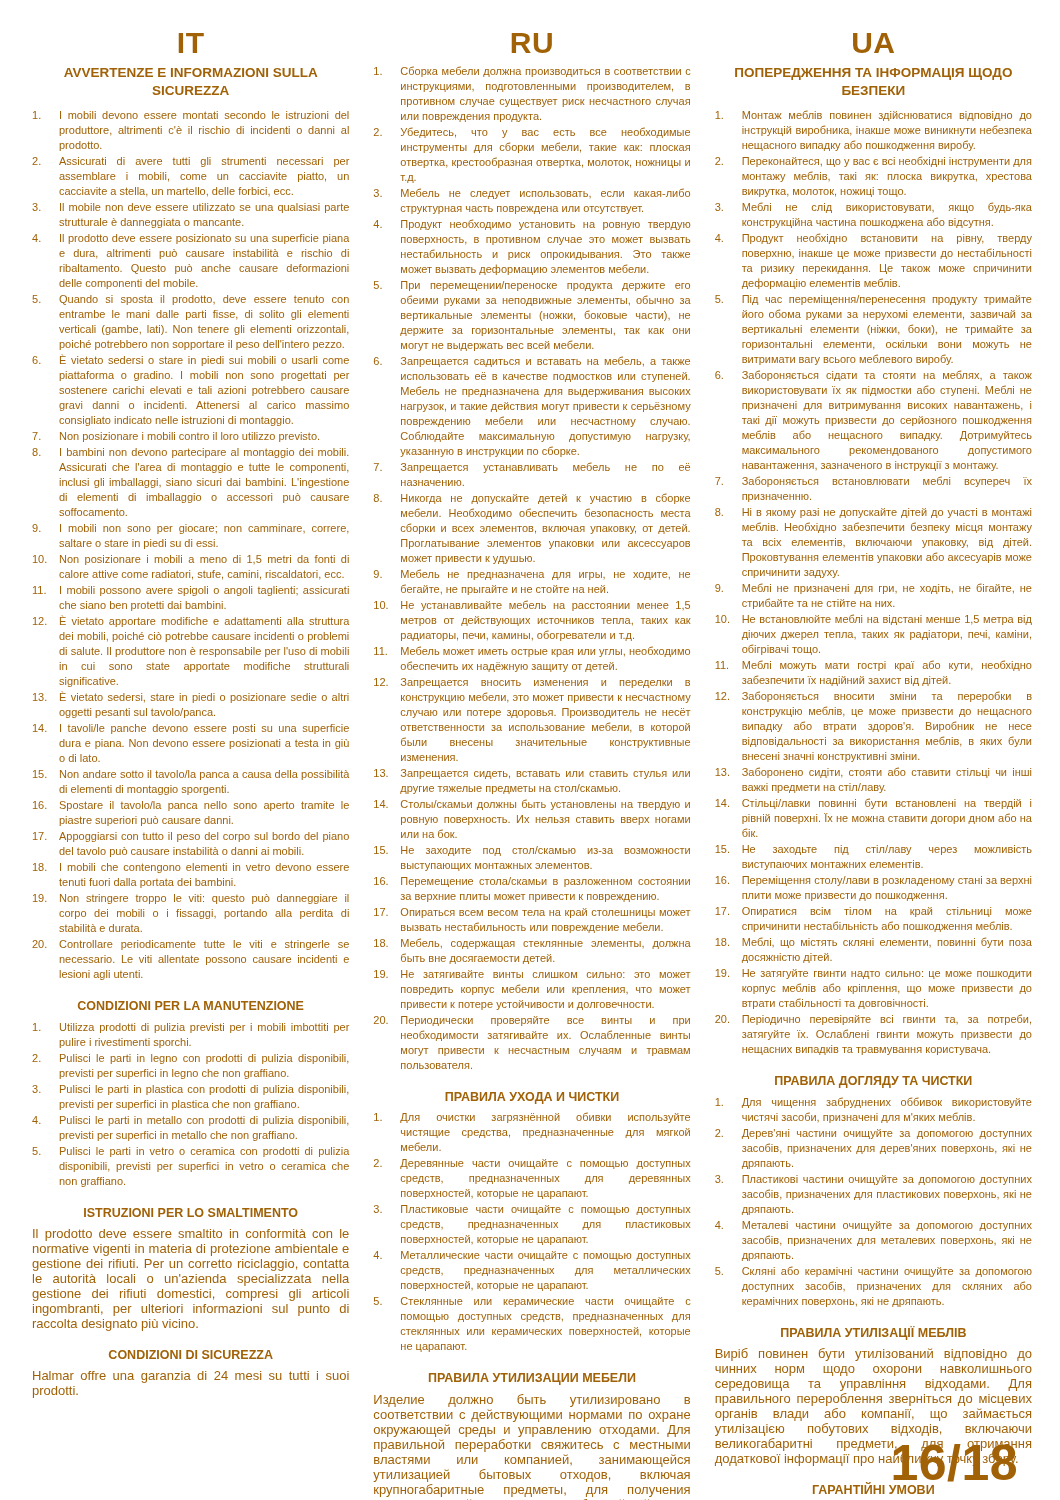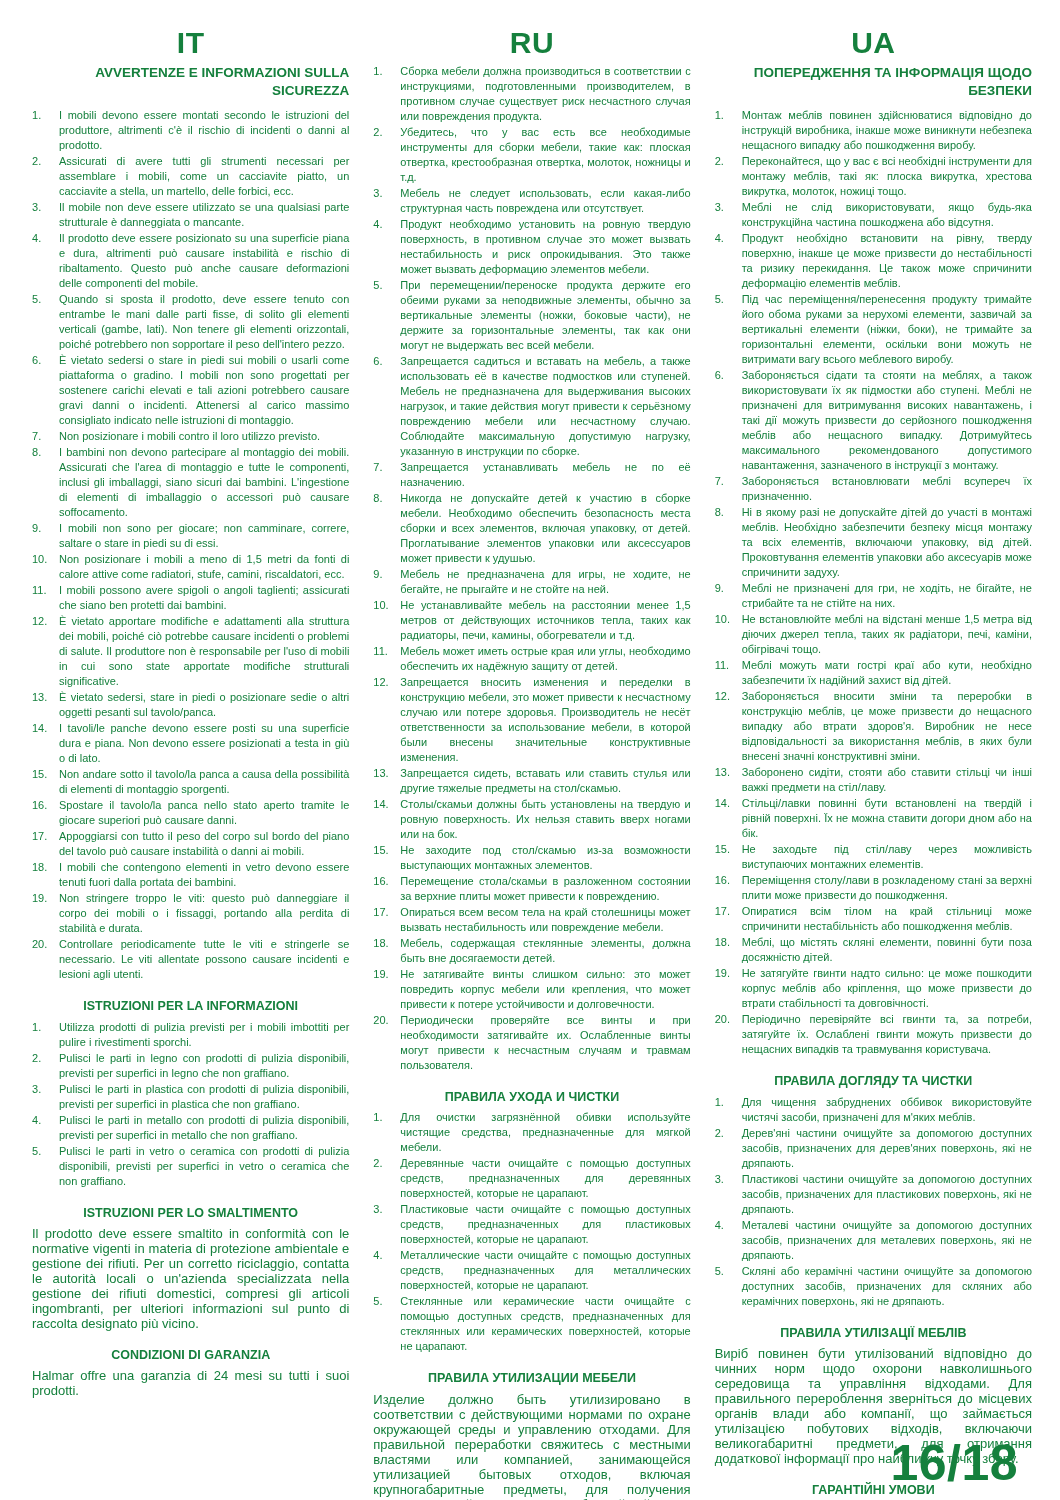--- a/index.html
+++ b/index.html
@@ -1,40 +1,40 @@
 <!DOCTYPE html>
 <html><head>
 <meta charset="utf-8">
 <style>
   html, body { margin: 0; padding: 0; background: #ffffff; }
   .page {
     position: relative;
     width: 1060px;
     height: 1500px;
     background: #ffffff;
-    color: #15803d;
+    color: #a16207;
     font-family: "Liberation Sans", sans-serif;
     overflow: hidden;
   }
   .columns {
     display: flex;
     gap: 24px;
     padding: 26px 28px 0 32px;
     box-sizing: border-box;
   }
   .col { flex: 1 1 0; min-width: 0; }
   .lang-heading {
     text-align: center;
     font-size: 30px;
     font-weight: 700;
     margin: 0 0 4px 0;
     letter-spacing: 0.5px;
   }
   .section-title-main {
-    text-align: right;
+    text-align: center;
     font-size: 13.5px;
     font-weight: 700;
     line-height: 1.35;
     margin: 0 0 8px 0;
   }
   .section-title {
     text-align: center;
     font-size: 12.5px;
     font-weight: 700;
     line-height: 1.3;
@@ -94,37 +94,37 @@
           <li>È vietato sedersi o stare in piedi sui mobili o usarli come piattaforma o gradino. I mobili non sono progettati per sostenere carichi elevati e tali azioni potrebbero causare gravi danni o incidenti. Attenersi al carico massimo consigliato indicato nelle istruzioni di montaggio.</li>
           <li>Non posizionare i mobili contro il loro utilizzo previsto.</li>
           <li>I bambini non devono partecipare al montaggio dei mobili. Assicurati che l'area di montaggio e tutte le componenti, inclusi gli imballaggi, siano sicuri dai bambini. L'ingestione di elementi di imballaggio o accessori può causare soffocamento.</li>
           <li>I mobili non sono per giocare; non camminare, correre, saltare o stare in piedi su di essi.</li>
           <li>Non posizionare i mobili a meno di 1,5 metri da fonti di calore attive come radiatori, stufe, camini, riscaldatori, ecc.</li>
           <li>I mobili possono avere spigoli o angoli taglienti; assicurati che siano ben protetti dai bambini.</li>
           <li>È vietato apportare modifiche e adattamenti alla struttura dei mobili, poiché ciò potrebbe causare incidenti o problemi di salute. Il produttore non è responsabile per l'uso di mobili in cui sono state apportate modifiche strutturali significative.</li>
           <li>È vietato sedersi, stare in piedi o posizionare sedie o altri oggetti pesanti sul tavolo/panca.</li>
           <li>I tavoli/le panche devono essere posti su una superficie dura e piana. Non devono essere posizionati a testa in giù o di lato.</li>
           <li>Non andare sotto il tavolo/la panca a causa della possibilità di elementi di montaggio sporgenti.</li>
-          <li>Spostare il tavolo/la panca nello stato aperto tramite le giocare superiori può causare danni.</li>
+          <li>Spostare il tavolo/la panca nello sono aperto tramite le piastre superiori può causare danni.</li>
           <li>Appoggiarsi con tutto il peso del corpo sul bordo del piano del tavolo può causare instabilità o danni ai mobili.</li>
           <li>I mobili che contengono elementi in vetro devono essere tenuti fuori dalla portata dei bambini.</li>
           <li>Non stringere troppo le viti: questo può danneggiare il corpo dei mobili o i fissaggi, portando alla perdita di stabilità e durata.</li>
           <li>Controllare periodicamente tutte le viti e stringerle se necessario. Le viti allentate possono causare incidenti e lesioni agli utenti.</li>
         </ol>
-      <h3 class="section-title">ISTRUZIONI PER LA INFORMAZIONI</h3>
+      <h3 class="section-title">CONDIZIONI PER LA MANUTENZIONE</h3>
       <ol class="num-list">
           <li>Utilizza prodotti di pulizia previsti per i mobili imbottiti per pulire i rivestimenti sporchi.</li>
           <li>Pulisci le parti in legno con prodotti di pulizia disponibili, previsti per superfici in legno che non graffiano.</li>
           <li>Pulisci le parti in plastica con prodotti di pulizia disponibili, previsti per superfici in plastica che non graffiano.</li>
           <li>Pulisci le parti in metallo con prodotti di pulizia disponibili, previsti per superfici in metallo che non graffiano.</li>
           <li>Pulisci le parti in vetro o ceramica con prodotti di pulizia disponibili, previsti per superfici in vetro o ceramica che non graffiano.</li>
         </ol>
       <h3 class="section-title">ISTRUZIONI PER LO SMALTIMENTO</h3>
       <p class="body-text">Il prodotto deve essere smaltito in conformità con le normative vigenti in materia di protezione ambientale e gestione dei rifiuti. Per un corretto riciclaggio, contatta le autorità locali o un'azienda specializzata nella gestione dei rifiuti domestici, compresi gli articoli ingombranti, per ulteriori informazioni sul punto di raccolta designato più vicino.</p>
-      <h3 class="section-title">CONDIZIONI DI GARANZIA</h3>
+      <h3 class="section-title">CONDIZIONI DI SICUREZZA</h3>
       <p class="body-text">Halmar offre una garanzia di 24 mesi su tutti i suoi prodotti.</p>
     </section>
 
     <section class="col">
       <h1 class="lang-heading">RU</h1>
       <ol class="num-list">
           <li>Сборка мебели должна производиться в соответствии с инструкциями, подготовленными производителем, в противном случае существует риск несчастного случая или повреждения продукта.</li>
           <li>Убедитесь, что у вас есть все необходимые инструменты для сборки мебели, такие как: плоская отвертка, крестообразная отвертка, молоток, ножницы и т.д.</li>
           <li>Мебель не следует использовать, если какая-либо структурная часть повреждена или отсутствует.</li>
           <li>Продукт необходимо установить на ровную твердую поверхность, в противном случае это может вызвать нестабильность и риск опрокидывания. Это также может вызвать деформацию элементов мебели.</li>

